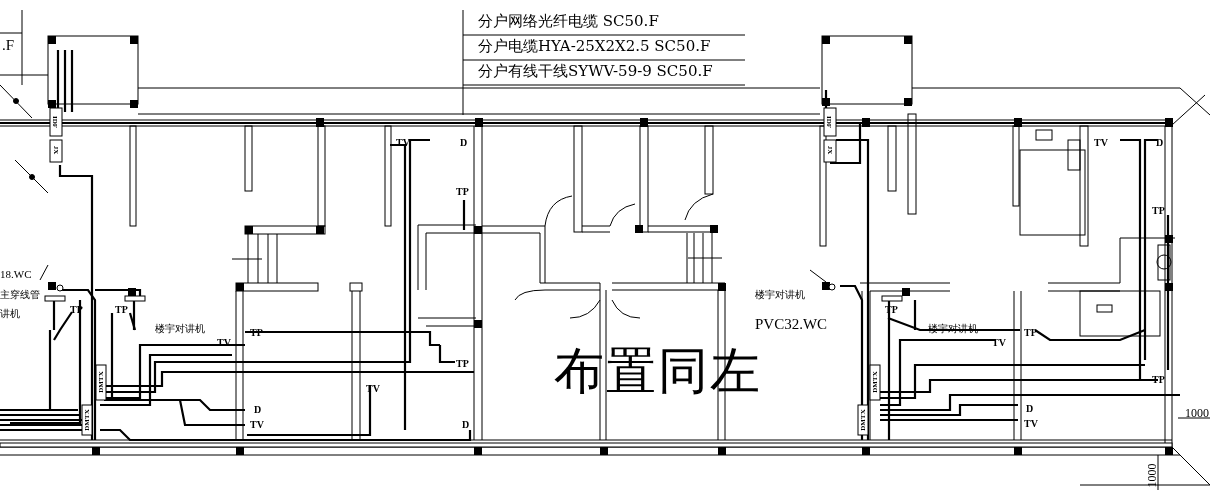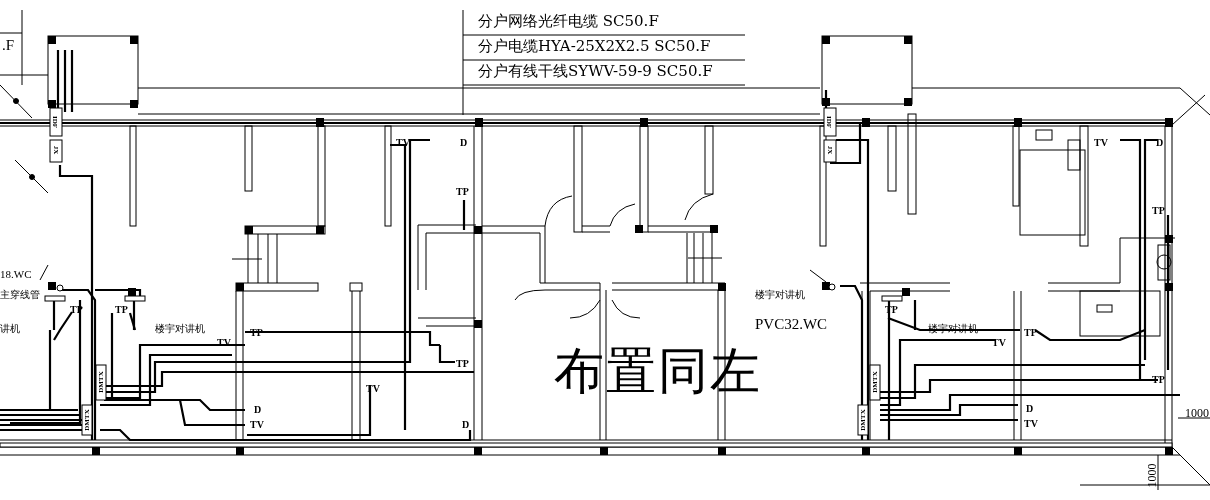--- a/index.html
+++ b/index.html
@@ -260,21 +260,21 @@
 
 <div class="lbl legend-line" style="top:12px;">分户网络光纤电缆 SC50.F</div>
 <div class="lbl legend-line" style="top:37px;">分户电缆HYA-25X2X2.5 SC50.F</div>
 <div class="lbl legend-line" style="top:62px;">分户有线干线SYWV-59-9 SC50.F</div>
 <div class="lbl dim" style="left:2px; top:37px; font-size:15px;">.F</div>
 
 <div class="lbl big">布置同左</div>
 
 <div class="lbl zh-small" style="left:0px; top:256px;">主穿线管</div>
 <div class="lbl dim" style="left:0px; top:268px; font-size:11px;">18.WC</div>
-<div class="lbl zh-small" style="left:0px; top:290px;">讲机</div>
+<div class="lbl zh-small" style="left:0px; top:275px;">讲机</div>
 <div class="lbl zh-small" style="left:155px; top:290px;">楼宇对讲机</div>
 
 <div class="lbl zh-small" style="left:755px; top:256px;">楼宇对讲机</div>
 <div class="lbl dim" style="left:755px; top:268px; font-size:15px;margin-top:48px;">PVC32.WC</div>
 <div class="lbl zh-small" style="left:928px; top:290px;">楼宇对讲机</div>
 
 <div class="lbl dev" style="left:396px; top:137px;">TV</div>
 <div class="lbl dev" style="left:460px; top:137px;">D</div>
 <div class="lbl dev" style="left:456px; top:186px;">TP</div>
 <div class="lbl dev" style="left:250px; top:327px;">TP</div>

